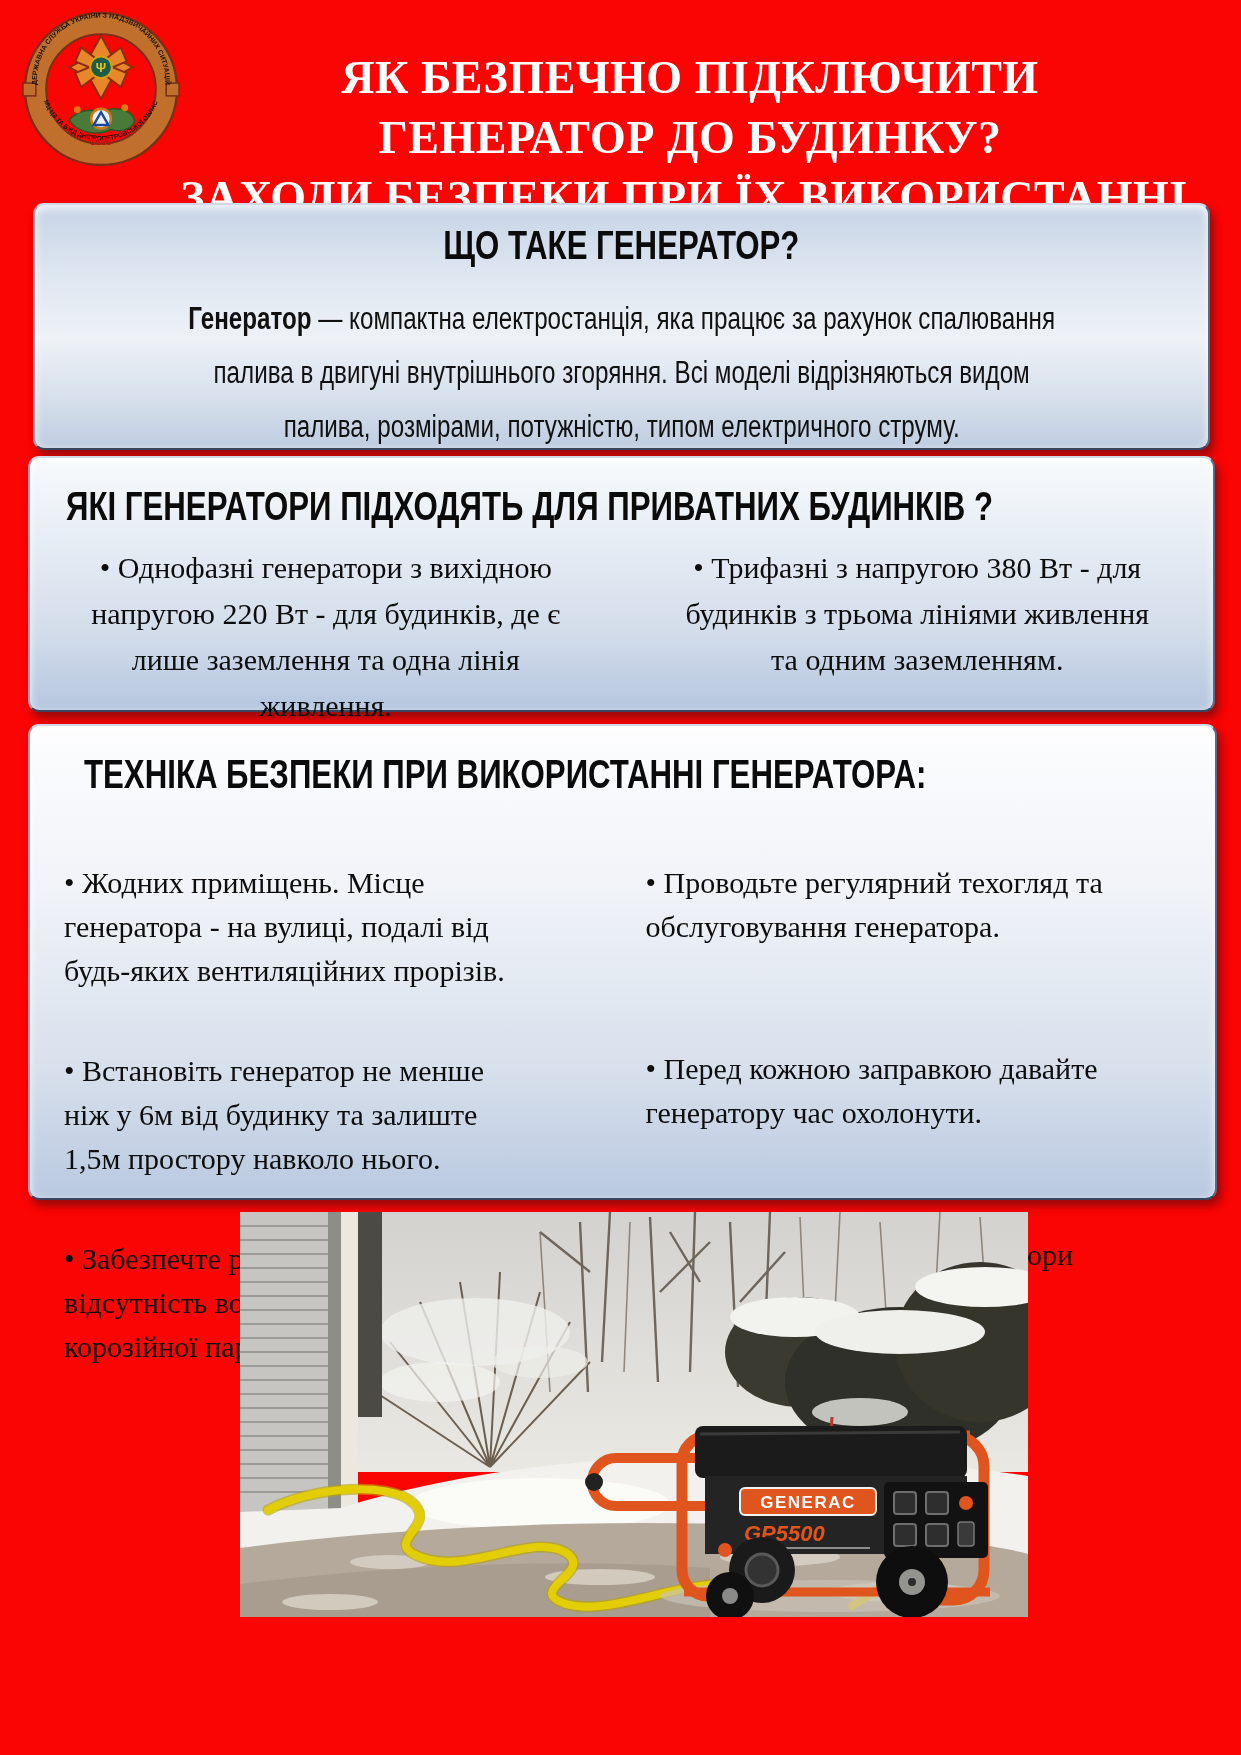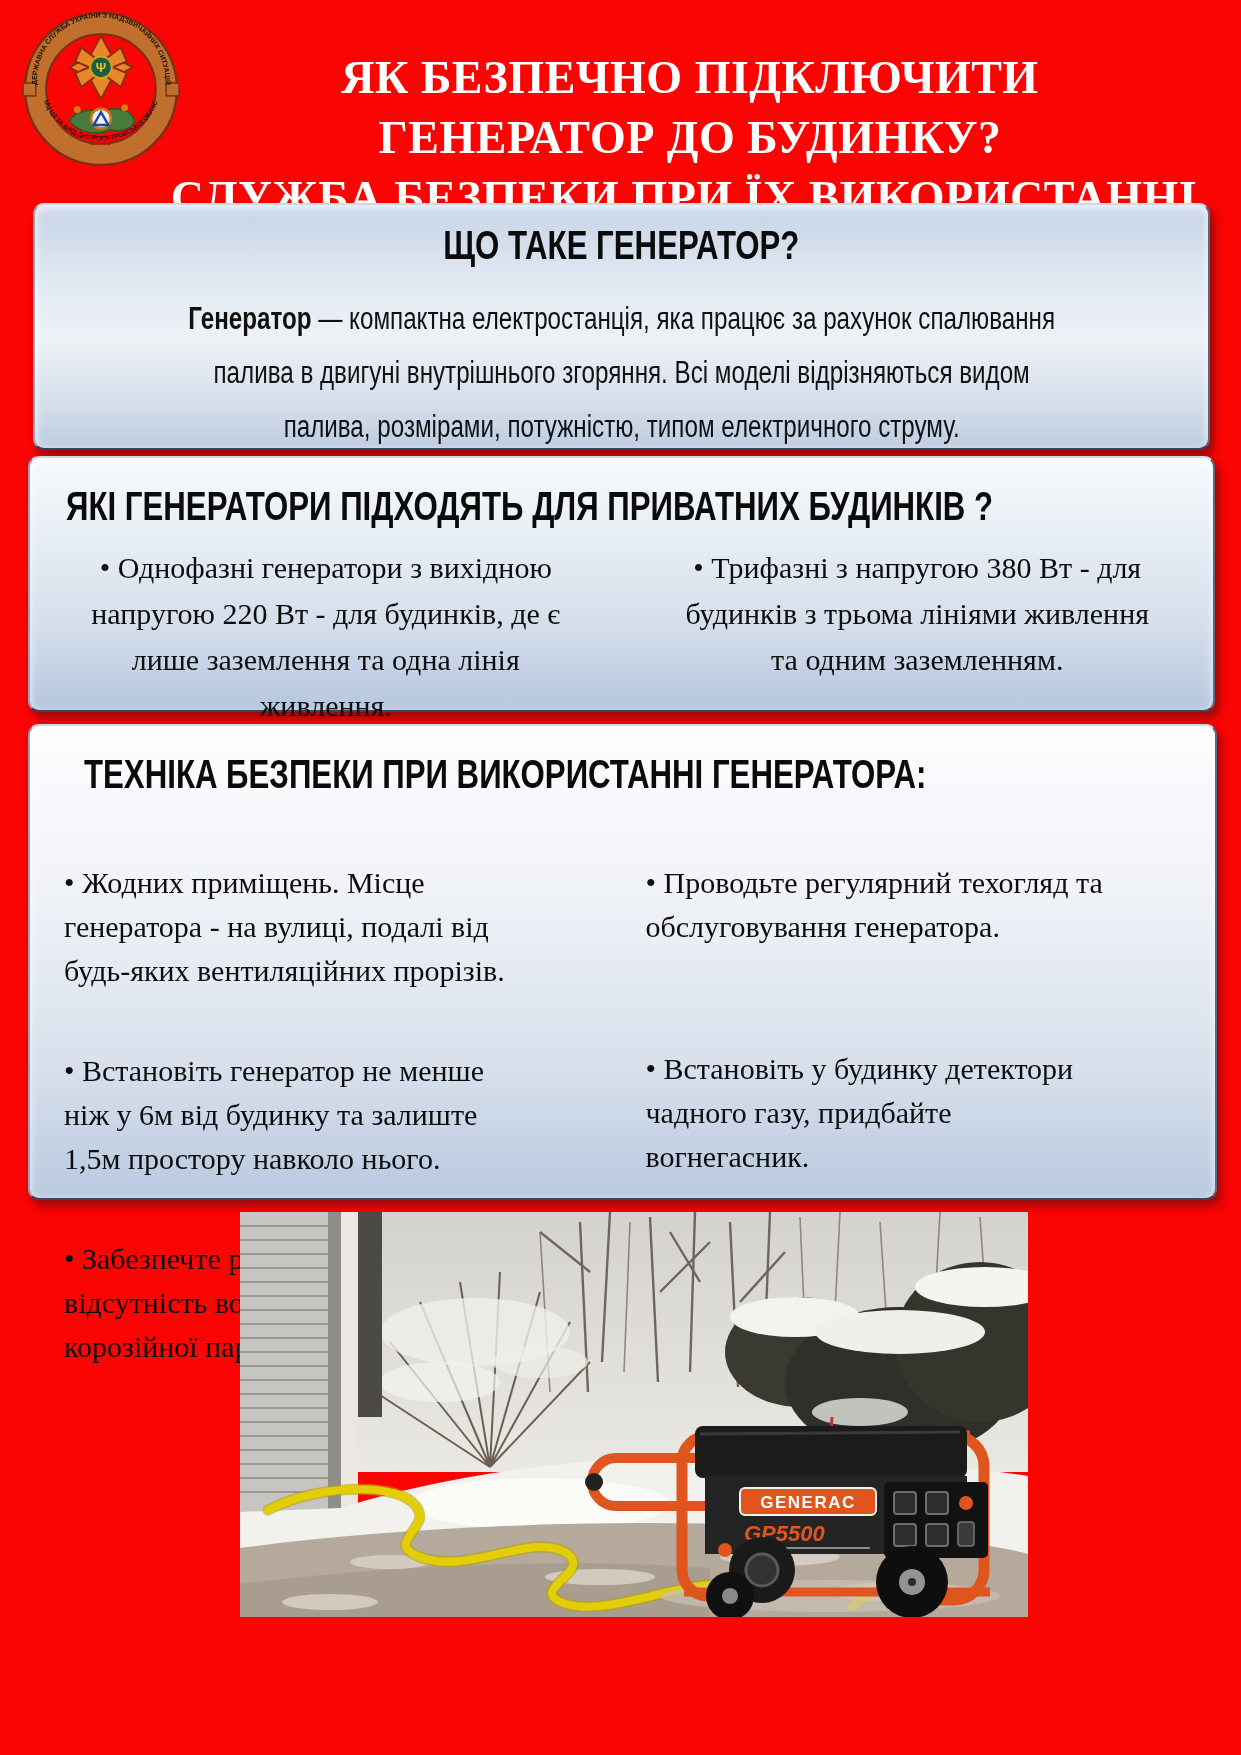--- a/index.html
+++ b/index.html
@@ -92,21 +92,21 @@
     <circle cx="56" cy="101" r="3.5" fill="#e07818"></circle>
     <circle cx="104" cy="99" r="3.5" fill="#e07818"></circle>
     <circle cx="80" cy="110" r="10" fill="#eef1f6" stroke="#d07818" stroke-width="2.5"></circle>
     <path d="M80,103.5 L87.5,116.5 L72.5,116.5 Z" fill="none" stroke="#1848a0" stroke-width="2.4"></path>
     <text x="80" y="137" text-anchor="middle" font-size="9.5" font-weight="bold" fill="#c01414">1985</text>
   </svg>
 
   <div class="title">
     <div>ЯК БЕЗПЕЧНО ПІДКЛЮЧИТИ</div>
     <div>ГЕНЕРАТОР ДО БУДИНКУ?</div>
-    <div>СЛУЖБА БЕЗПЕКИ ПРИ ЇХ ВИКОРИСТАННІ.</div>
+    <div>ЗАХОДИ БЕЗПЕКИ ПРИ ЇХ ВИКОРИСТАННІ.</div>
   </div>
 
   <div class="box box1">
     <div class="hwrap">
       <span class="cnd h-black">ЩО ТАКЕ ГЕНЕРАТОР?</span>
     </div>
     <div class="body">
       <span class="cnd"><span class="term">Генератор</span><span> — компактна електростанція, яка працює за рахунок спалювання
 палива в двигуні внутрішнього згоряння. Всі моделі відрізняються видом
 палива, розмірами, потужністю, типом електричного струму.</span></span>
@@ -140,20 +140,22 @@
         <p>• Встановіть генератор не менше
 ніж у 6м від будинку та залиште
 1,5м простору навколо нього.</p>
         <p>• Забезпечте рівну поверхню,
 відсутність вологи, бруду, пилу та
 корозійної пари.</p>
       </div>
       <div class="col right serif">
         <p>• Проводьте регулярний техогляд та
 обслуговування генератора.</p>
+        <p>• Перед кожною заправкою давайте
+генератору час охолонути.</p>
         <p>• Встановіть у будинку детектори
 чадного газу, придбайте
 вогнегасник.</p>
       </div>
     </div>
   </div>
 
   <svg class="photo" viewBox="0 0 788 405">
     <defs>
       <linearGradient id="sky" x1="0" y1="0" x2="0" y2="1">

